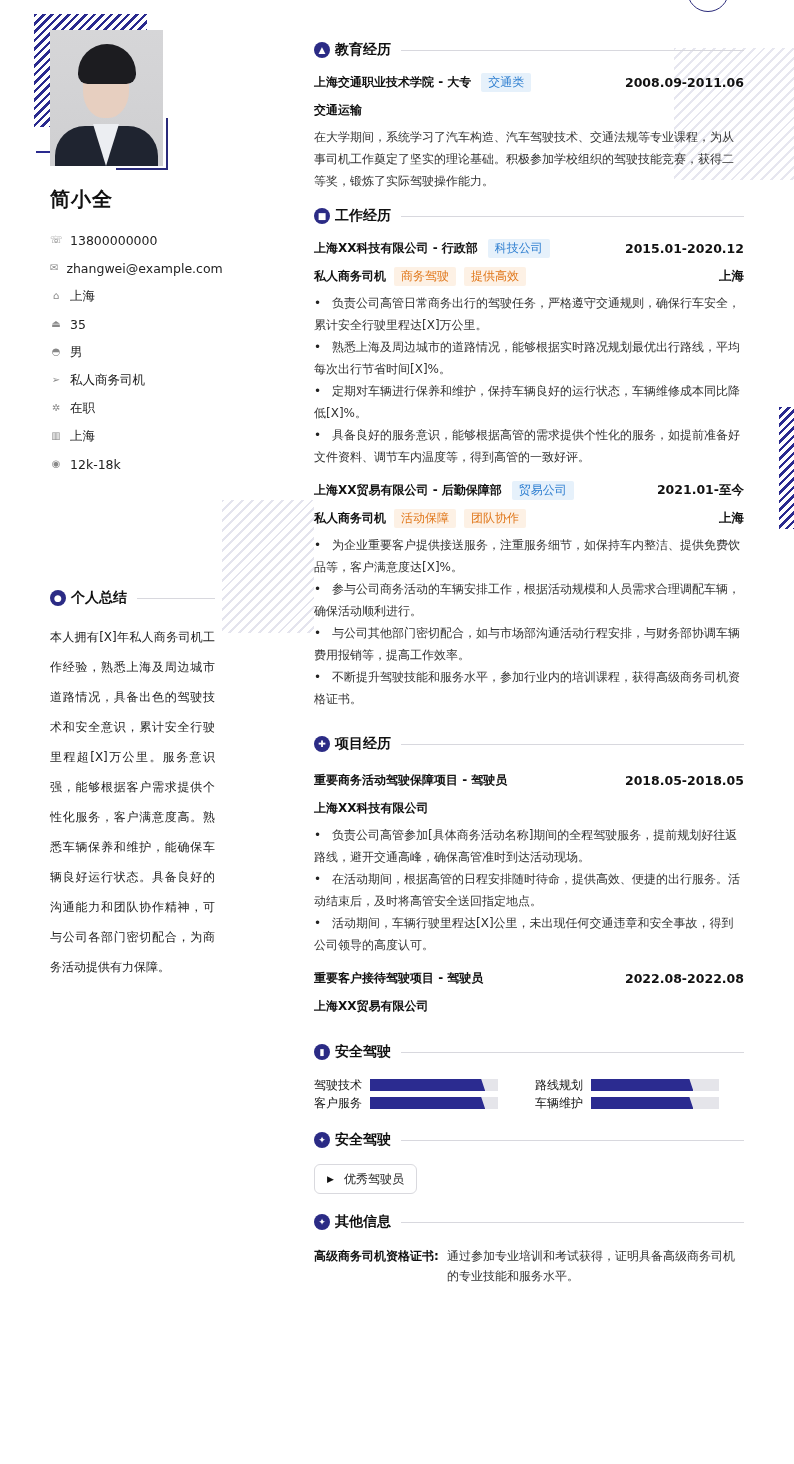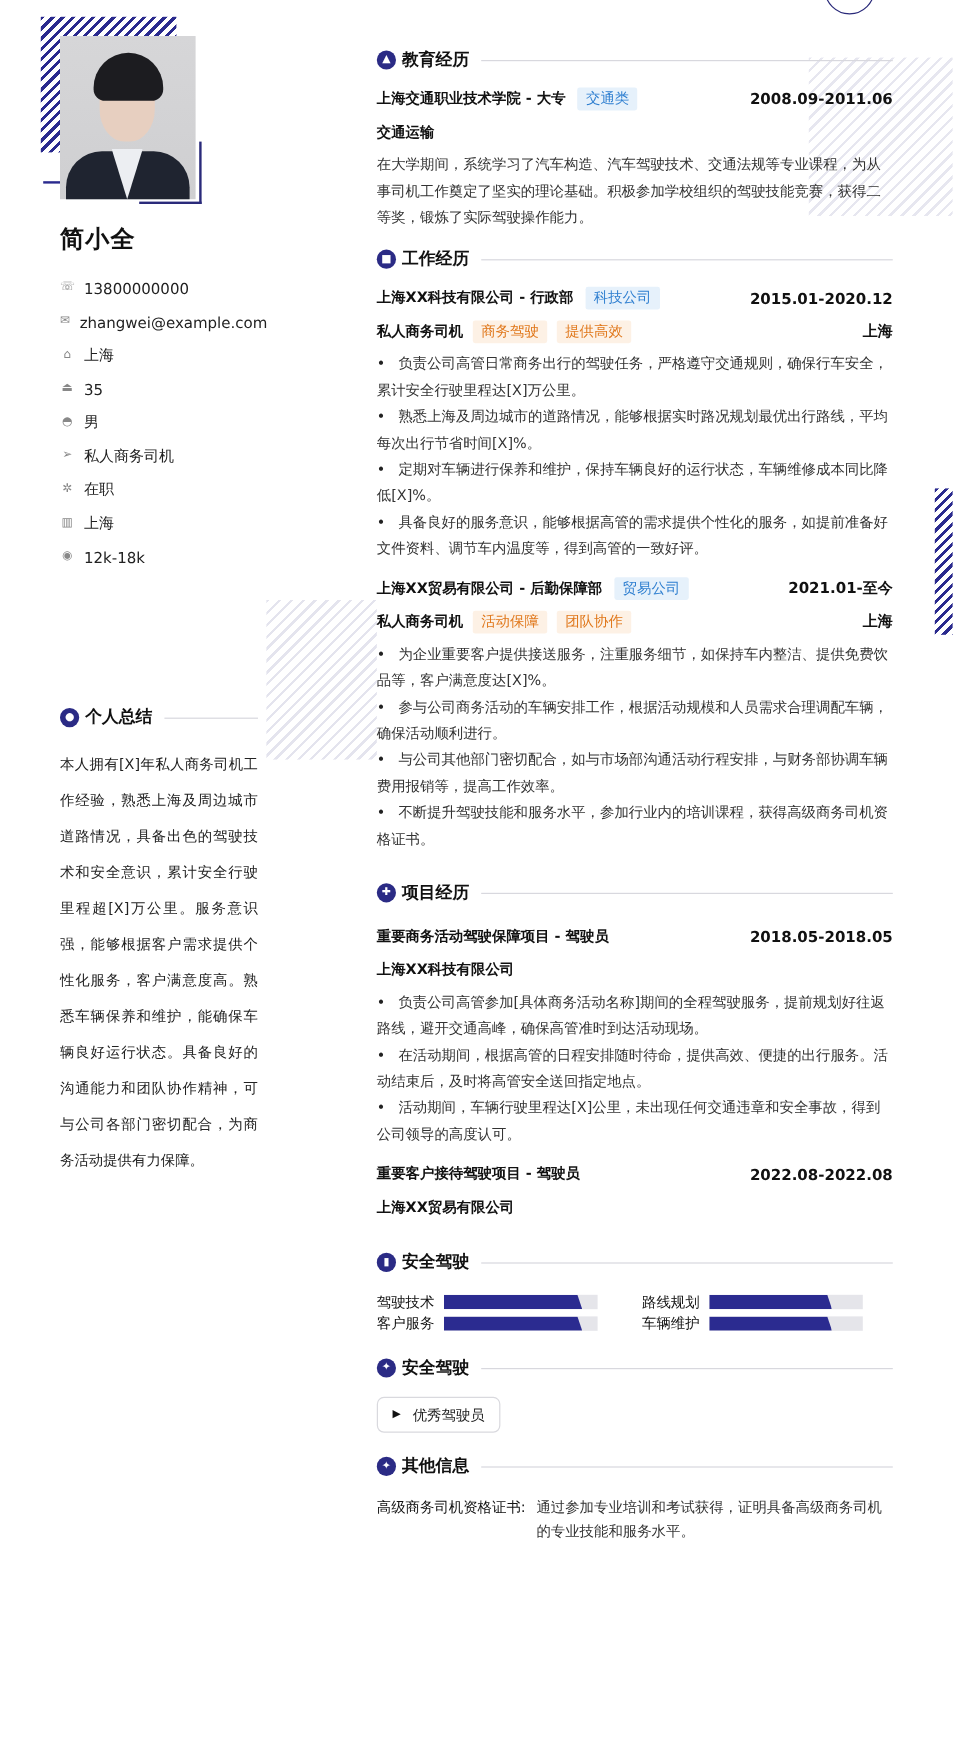--- a/index.html
+++ b/index.html
@@ -58,21 +58,21 @@
   .skills { display: grid; grid-template-columns: 221px 209px; margin-top: 14px; }
   .skill { display: flex; align-items: center; height: 18px; }
   .skill-label { font-size: 12px; color: #111; width: 56px; }
   .skill-track { width: 128px; height: 12px; background: #e5e5ea; position: relative; }
   .skill-fill { position: absolute; left: 0; top: 0; height: 12px; background: #2b2b90; clip-path: polygon(0 0, calc(100% - 4px) 0, 100% 100%, 0 100%); }
 
   .award-btn { display: inline-flex; align-items: center; margin-top: 14px; height: 30px; padding: 0 12px 0 12px; border: 1px solid #d9d9de; border-radius: 6px; font-size: 12px; color: #222; background: #fff; }
   .award-btn .tri { font-size: 9px; margin-right: 10px; color: #111; }
 
   .other-row { display: flex; margin-top: 14px; font-size: 12px; line-height: 20px; }
-  .other-key { font-weight: normal; color: #111; width: 133px; flex: none; }
+  .other-key { font-weight: bold; color: #111; width: 133px; flex: none; }
   .other-val { color: #333; width: 298px; }
 </style>
 </head>
 <body>
 
 <div class="deco-circle"></div>
 <div class="deco-photo-stripes stripes-dark"></div>
 <div class="deco-photo-line"></div>
 <div class="deco-photo-frame"></div>
 <div class="deco-right-light stripes-light"></div>

